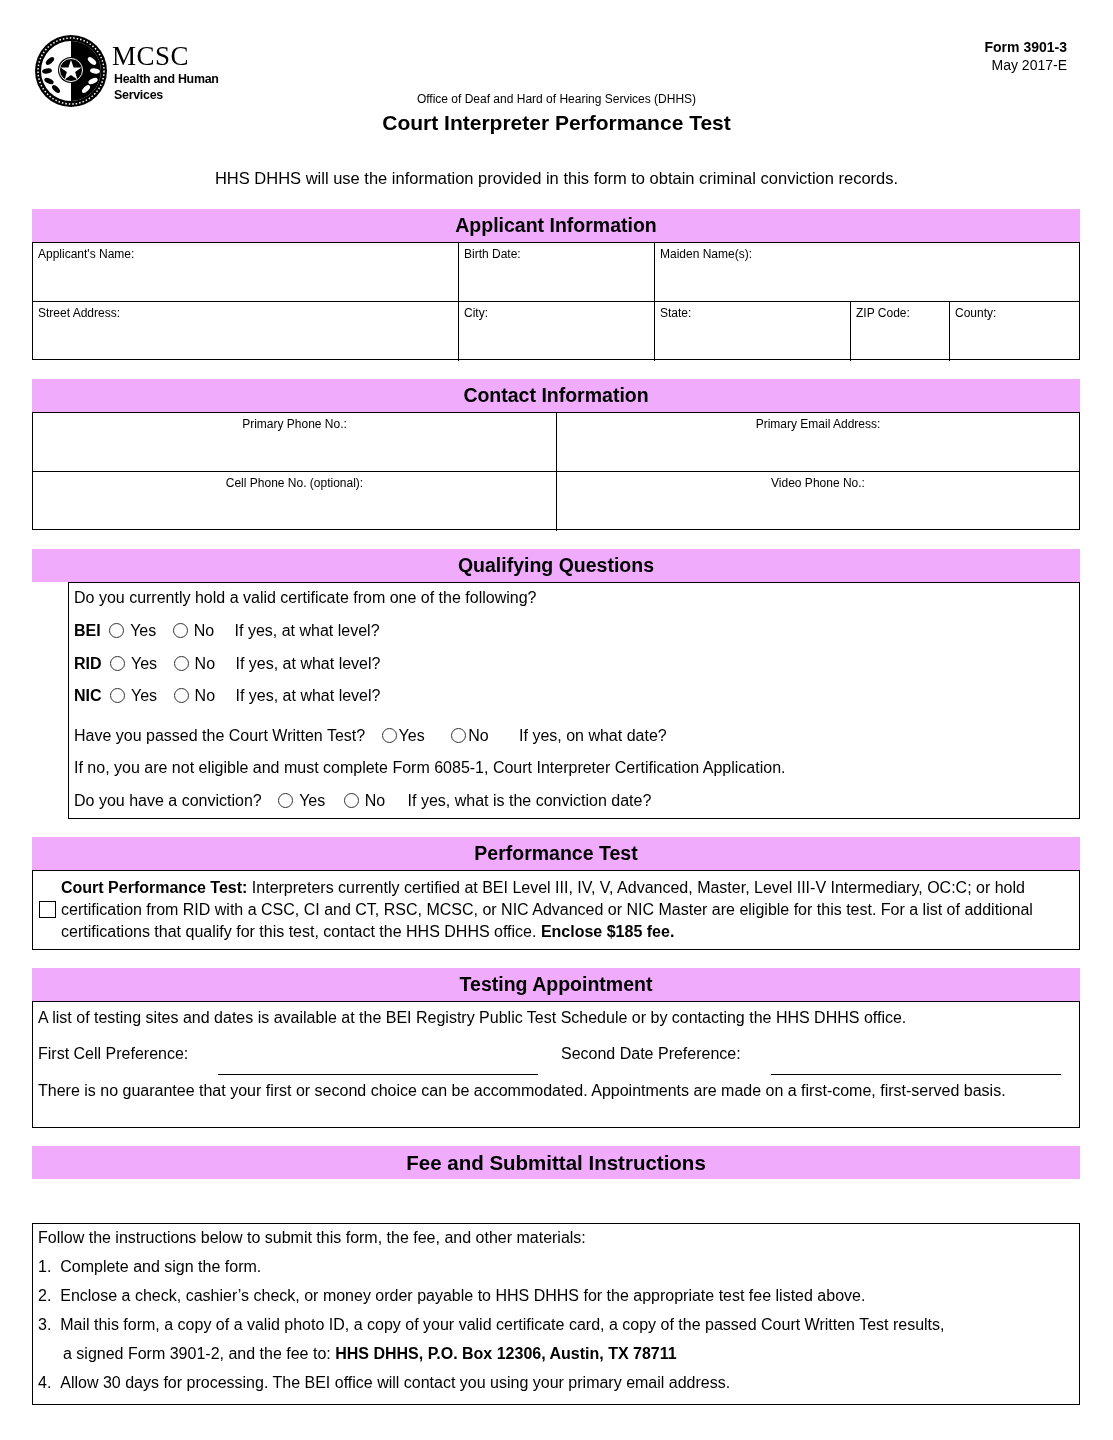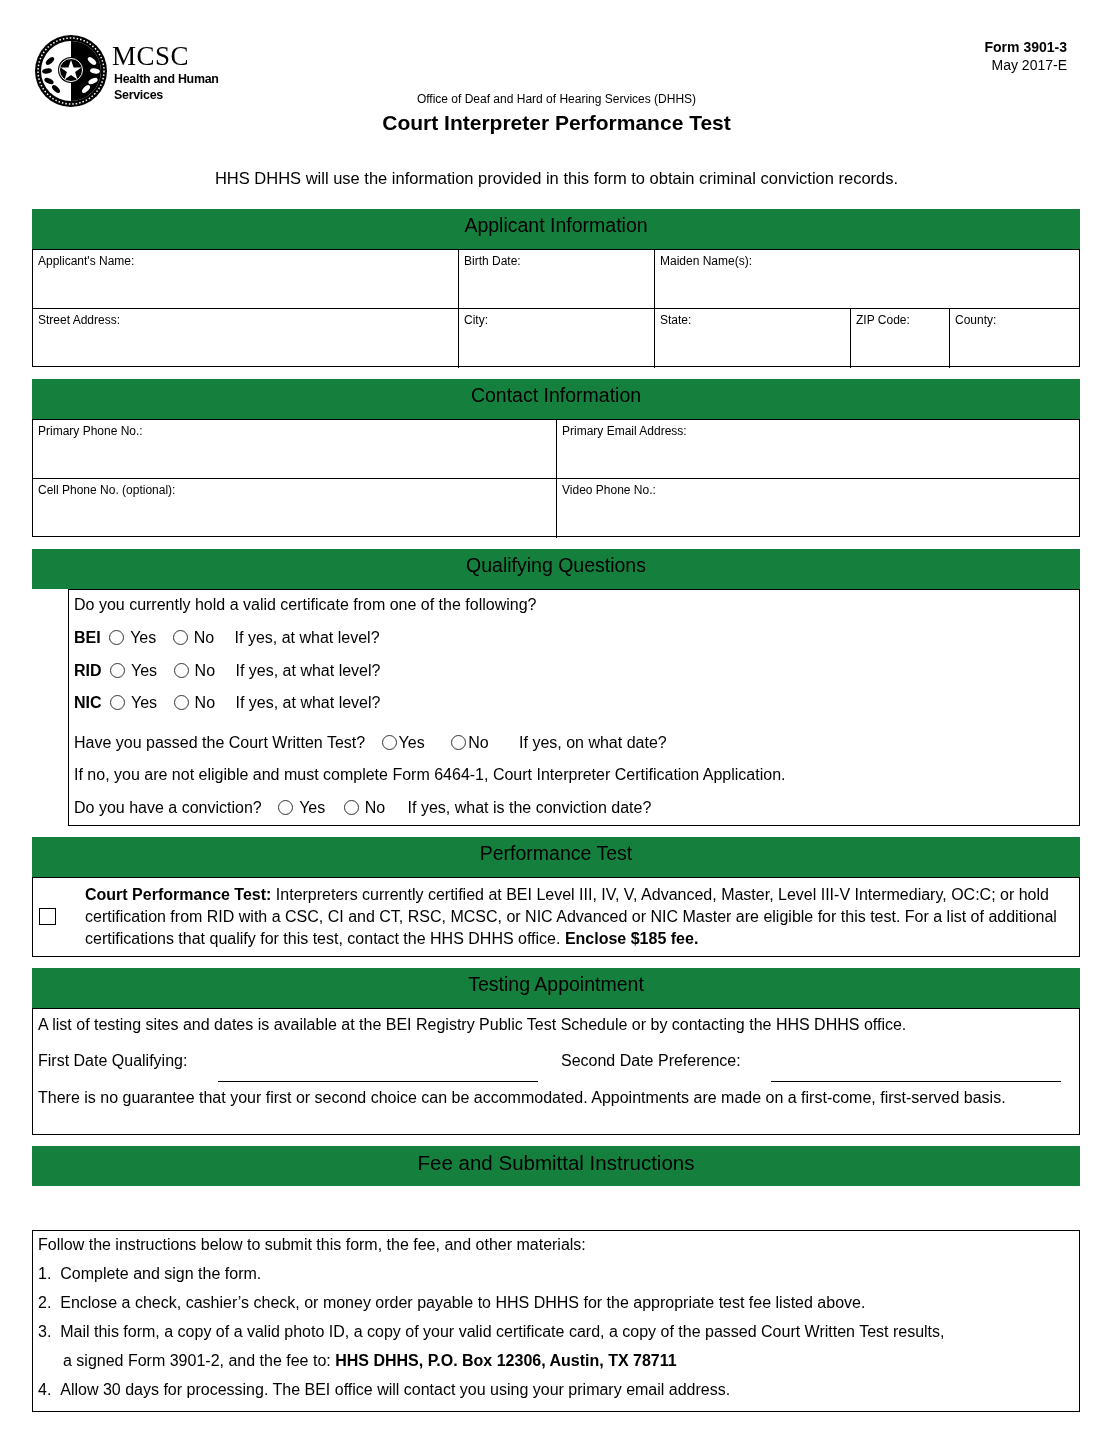--- a/index.html
+++ b/index.html
@@ -12,35 +12,35 @@
   .logo-hhs { position: absolute; left: 80px; top: 38px; font-size: 13.5px; font-weight: bold; line-height: 16px; letter-spacing: -0.3px; transform: scaleX(0.92); transform-origin: left top; }
 
   .form-id { position: absolute; right: 46px; top: 38px; text-align: right; font-size: 14px; line-height: 18px; }
   .form-id .num { font-weight: bold; }
 
   .office { position: absolute; left: 0; width: 1113px; top: 92px; text-align: center; font-size: 12px; }
   .title { position: absolute; left: 0; width: 1113px; top: 111px; text-align: center; font-size: 21px; font-weight: bold; }
   .notice { position: absolute; left: 0; width: 1113px; top: 169px; text-align: center; font-size: 16.5px; }
 
   .section { position: absolute; left: 32px; width: 1048px; }
-  .sec-head { height: 40px; background: #15803d; text-align: center; font-weight: normal; font-size: 19.5px; line-height: 33px; }
+  .sec-head { height: 33px; background: #f0abfc; text-align: center; font-weight: bold; font-size: 19.5px; line-height: 33px; }
   .sec-body { border: 1.5px solid #000; position: relative; background: #fff; }
 
   .grid-row { display: flex; border-bottom: 1px solid #000; height: 59px; }
   .grid-row:last-child { border-bottom: none; }
   .cell { border-right: 1px solid #000; padding: 2px 5px; font-size: 12px; line-height: 19px; }
   .cell:last-child { border-right: none; }
 
   .q-line { position: absolute; left: 5px; font-size: 16px; line-height: 20px; white-space: nowrap; }
   .q-line b { font-weight: bold; }
   .radio { display: inline-block; width: 15px; height: 15px; border: 1px solid #333; border-radius: 50%; vertical-align: -2px; margin: 0 6px 0 4px; }
   .gap { display: inline-block; }
 
   .checkbox { position: absolute; left: 6px; top: 30px; width: 17px; height: 17px; border: 1px solid #000; }
-  .perf-text { position: absolute; left: 28px; top: 6px; right: 8px; font-size: 16px; line-height: 22px; margin-left: 24px; }
+  .perf-text { position: absolute; left: 28px; top: 6px; right: 8px; font-size: 16px; line-height: 22px; }
 
   .uline { position: absolute; height: 1px; background: #000; }
 </style>
 </head>
 <body>
 
 <div class="logo">
   <svg width="74" height="76" viewBox="0 0 74 76">
     <circle cx="37" cy="38" r="36" fill="#000"></circle>
     <circle cx="37" cy="38" r="33" fill="none" stroke="#fff" stroke-width="1.5" stroke-dasharray="1.5 2"></circle>
@@ -91,21 +91,21 @@
       <div class="cell" style="width:196px;"><span>City:</span></div>
       <div class="cell" style="width:196px;"><span>State:</span></div>
       <div class="cell" style="width:99px;"><span>ZIP Code:</span></div>
       <div class="cell" style="flex:1;"><span>County:</span></div>
     </div>
   </div>
 </div>
 
 <div class="section" style="top:379px;">
   <div class="sec-head">Contact Information</div>
-  <div class="sec-body" style="height:118px;">
+  <div class="sec-body" style="height:118px;text-align:center;">
     <div class="grid-row">
       <div class="cell" style="width:524px;"><span>Primary Phone No.:</span></div>
       <div class="cell" style="flex:1;"><span>Primary Email Address:</span></div>
     </div>
     <div class="grid-row">
       <div class="cell" style="width:524px;"><span>Cell Phone No. (optional):</span></div>
       <div class="cell" style="flex:1;"><span>Video Phone No.:</span></div>
     </div>
   </div>
 </div>
@@ -133,21 +133,21 @@
       <span class="gap" style="width:8px"></span><span class="radio"></span><span>No</span>
       <span class="gap" style="width:16px"></span><span>If yes, at what level?</span>
     </div>
 
     <div class="q-line" style="top:143px;">
       <span>Have you passed the Court Written Test?</span>
       <span class="gap" style="width:8px"></span><span class="radio" style="margin-right:2px"></span><span>Yes</span>
       <span class="gap" style="width:18px"></span><span class="radio" style="margin-right:2px"></span><span>No</span>
       <span class="gap" style="width:26px"></span><span>If yes, on what date?</span>
     </div>
-    <div class="q-line" style="top:175px;">If no, you are not eligible and must complete Form 6464-1, Court Interpreter Certification Application.</div>
+    <div class="q-line" style="top:175px;">If no, you are not eligible and must complete Form 6085-1, Court Interpreter Certification Application.</div>
     <div class="q-line" style="top:208px;">
       <span>Do you have a conviction?</span>
       <span class="gap" style="width:8px"></span><span class="radio"></span><span>Yes</span>
       <span class="gap" style="width:10px"></span><span class="radio"></span><span>No</span>
       <span class="gap" style="width:18px"></span><span>If yes, what is the conviction date?</span>
     </div>
   </div>
 </div>
 
 <div class="section" style="top:837px;">
@@ -157,21 +157,21 @@
     <div class="perf-text">
       <b>Court Performance Test:</b><span> Interpreters currently certified at BEI Level III, IV, V, Advanced, Master, Level III-V Intermediary, OC:C; or hold certification from RID with a CSC, CI and CT, RSC, MCSC, or NIC Advanced or NIC Master are eligible for this test. For a list of additional certifications that qualify for this test, contact the HHS DHHS office. </span><b>Enclose $185 fee.</b>
     </div>
   </div>
 </div>
 
 <div class="section" style="top:968px;">
   <div class="sec-head">Testing Appointment</div>
   <div class="sec-body" style="height:127px;">
     <div class="q-line" style="top:6px;">A list of testing sites and dates is available at the BEI Registry Public Test Schedule or by contacting the HHS DHHS office.</div>
-    <div class="q-line" style="top:42px;">First Date Qualifying:</div>
+    <div class="q-line" style="top:42px;">First Cell Preference:</div>
     <div class="uline" style="left:185px; width:320px; top:72px;"></div>
     <div class="q-line" style="left:528px; top:42px;">Second Date Preference:</div>
     <div class="uline" style="left:738px; width:290px; top:72px;"></div>
     <div class="q-line" style="top:78px; white-space:normal; right:40px; line-height:22px;">There is no guarantee that your first or second choice can be accommodated. Appointments are made on a first-come, first-served basis.</div>
   </div>
 </div>
 
 <div class="section" style="top:1146px;">
   <div class="sec-head" style="font-size:20.5px;">Fee and Submittal Instructions</div>
   <div class="sec-body" style="height:182px;margin-top:44px;">

